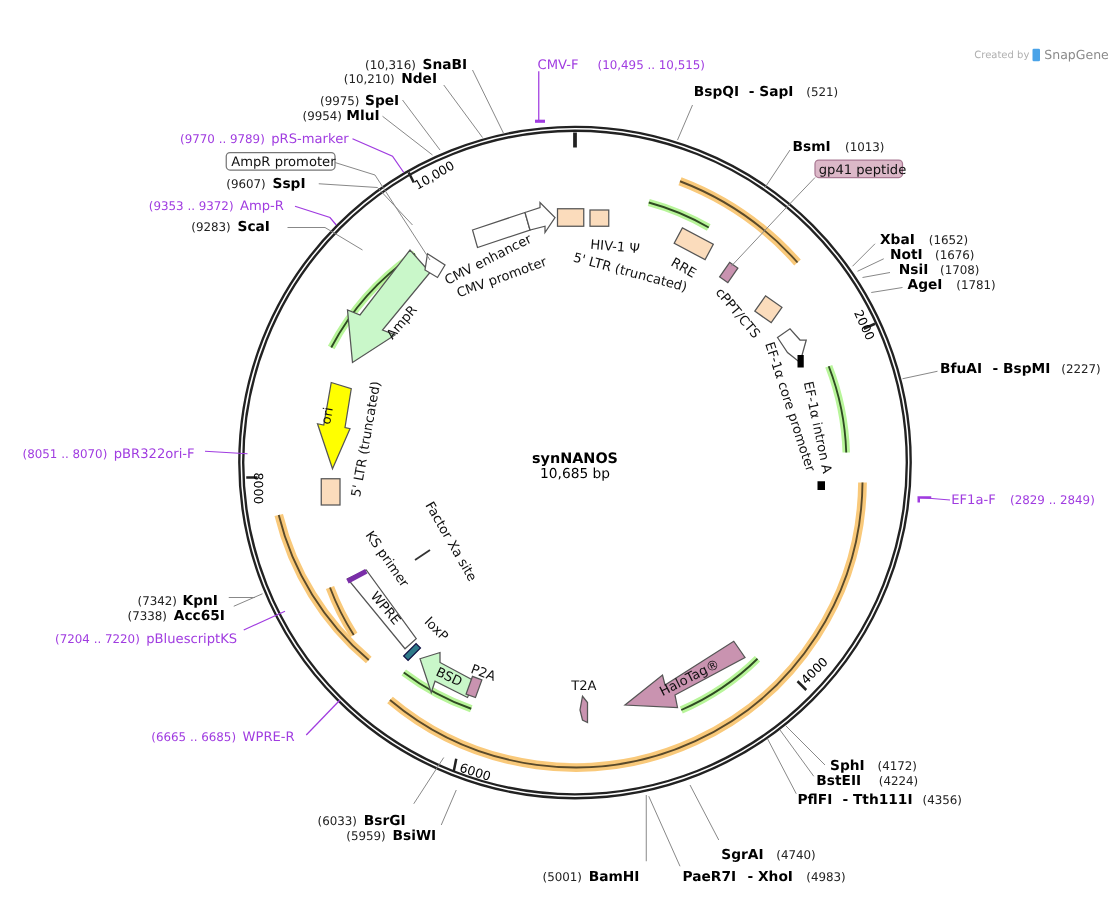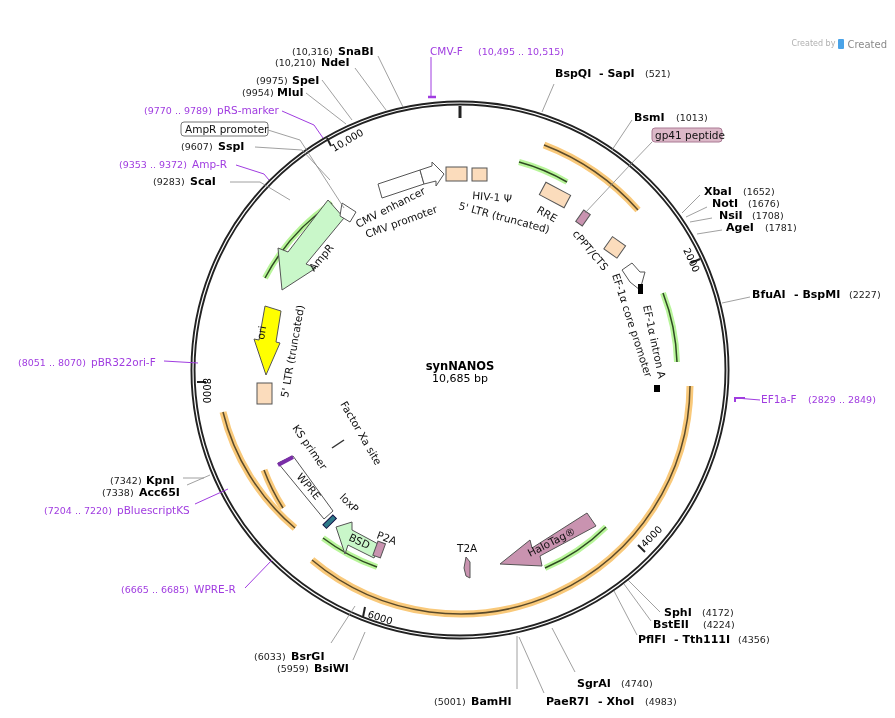--- a/index.html
+++ b/index.html
@@ -13,21 +13,21 @@
   .credit { position:absolute; right:8px; top:3px; font-size:8px; color:#b0b0b0; display:flex; align-items:flex-start; gap:3px;margin-top:36px; }
   .credit .sg { font-size:10px; color:#8a8a8a; }
   .credit .logo { width:6px; height:10px; background:#4aa3e8; border-radius:1px; display:inline-block; }
 </style>
 </head>
 <body>
 
 <div class="credit">
   <span>Created by</span>
   <span class="logo"></span>
-  <span class="sg">Created</span>
+  <span class="sg">SnapGene</span>
 </div>
 
 <svg width="895" height="718" viewBox="0 0 895 718">
 
   <g>
     <circle cx="460" cy="370" r="267" fill="none" stroke="#222" stroke-width="5"></circle>
     <circle cx="460" cy="370" r="267" fill="none" stroke="#fff" stroke-width="1.2"></circle>
   </g>
 
   <line x1="460" y1="106" x2="460" y2="118" stroke="#222" stroke-width="3"></line>

